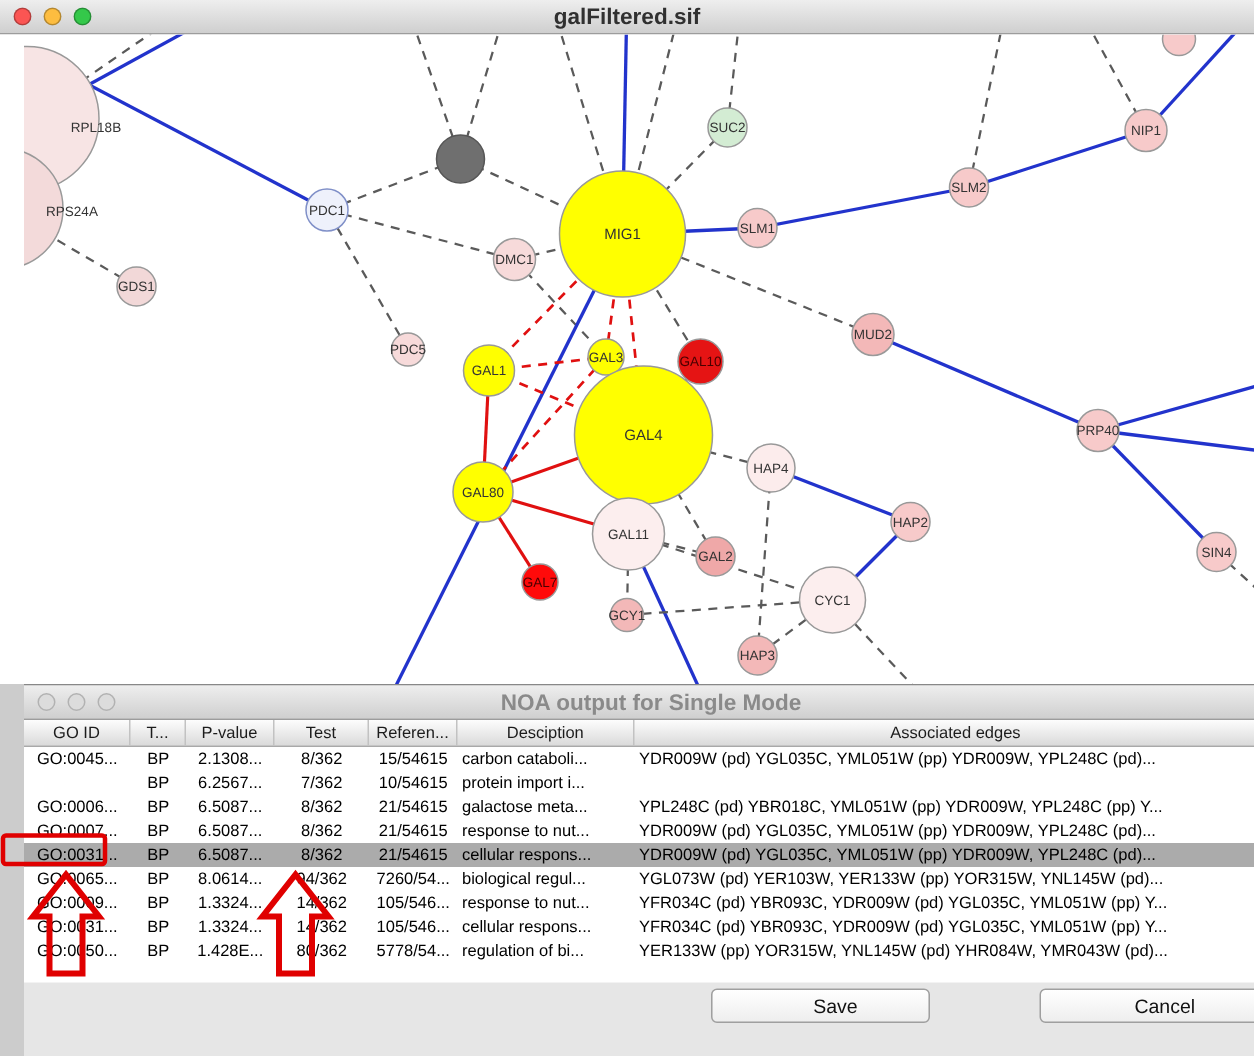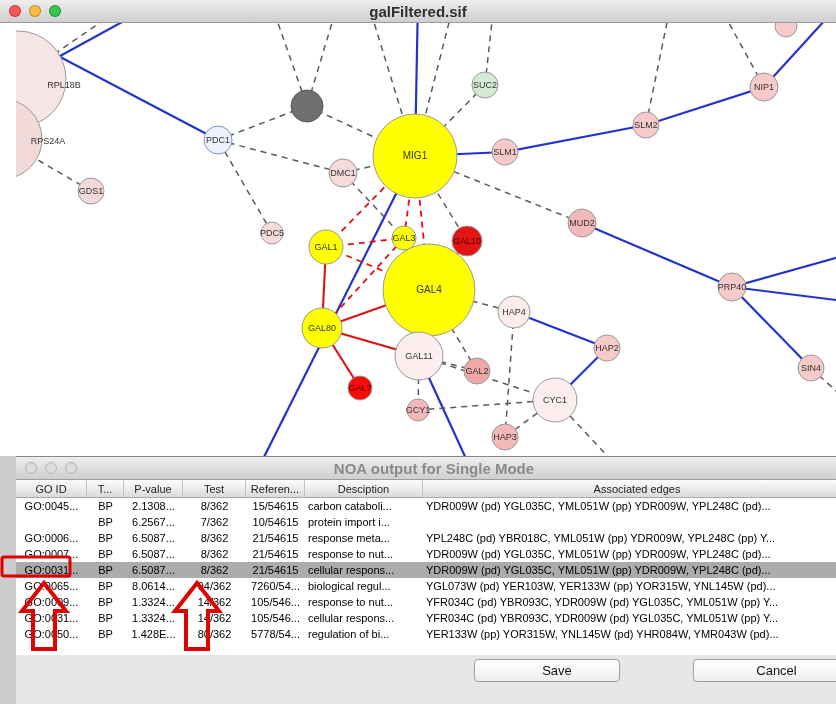--- a/index.html
+++ b/index.html
@@ -218,21 +218,21 @@
         <div class="td center" style="width: 63px;">7/362</div>
         <div class="td center" style="width: 59px;">10/54615</div>
         <div class="td" style="width: 118px;">protein import i...</div>
       </div>
       <div class="tr">
         <div class="td center" style="width: 71px;">GO:0006...</div>
         <div class="td center" style="width: 37px;">BP</div>
         <div class="td center" style="width: 59px;">6.5087...</div>
         <div class="td center" style="width: 63px;">8/362</div>
         <div class="td center" style="width: 59px;">21/54615</div>
-        <div class="td" style="width: 118px;">response meta...</div>
+        <div class="td" style="width: 118px;">galactose meta...</div>
         <div class="td" style="width: 429px;">YPL248C (pd) YBR018C, YML051W (pp) YDR009W, YPL248C (pp) Y...</div>
       </div>
       <div class="tr">
         <div class="td center" style="width: 71px;">GO:0007...</div>
         <div class="td center" style="width: 37px;">BP</div>
         <div class="td center" style="width: 59px;">6.5087...</div>
         <div class="td center" style="width: 63px;">8/362</div>
         <div class="td center" style="width: 59px;">21/54615</div>
         <div class="td" style="width: 118px;">response to nut...</div>
         <div class="td" style="width: 429px;">YDR009W (pd) YGL035C, YML051W (pp) YDR009W, YPL248C (pd)...</div>

